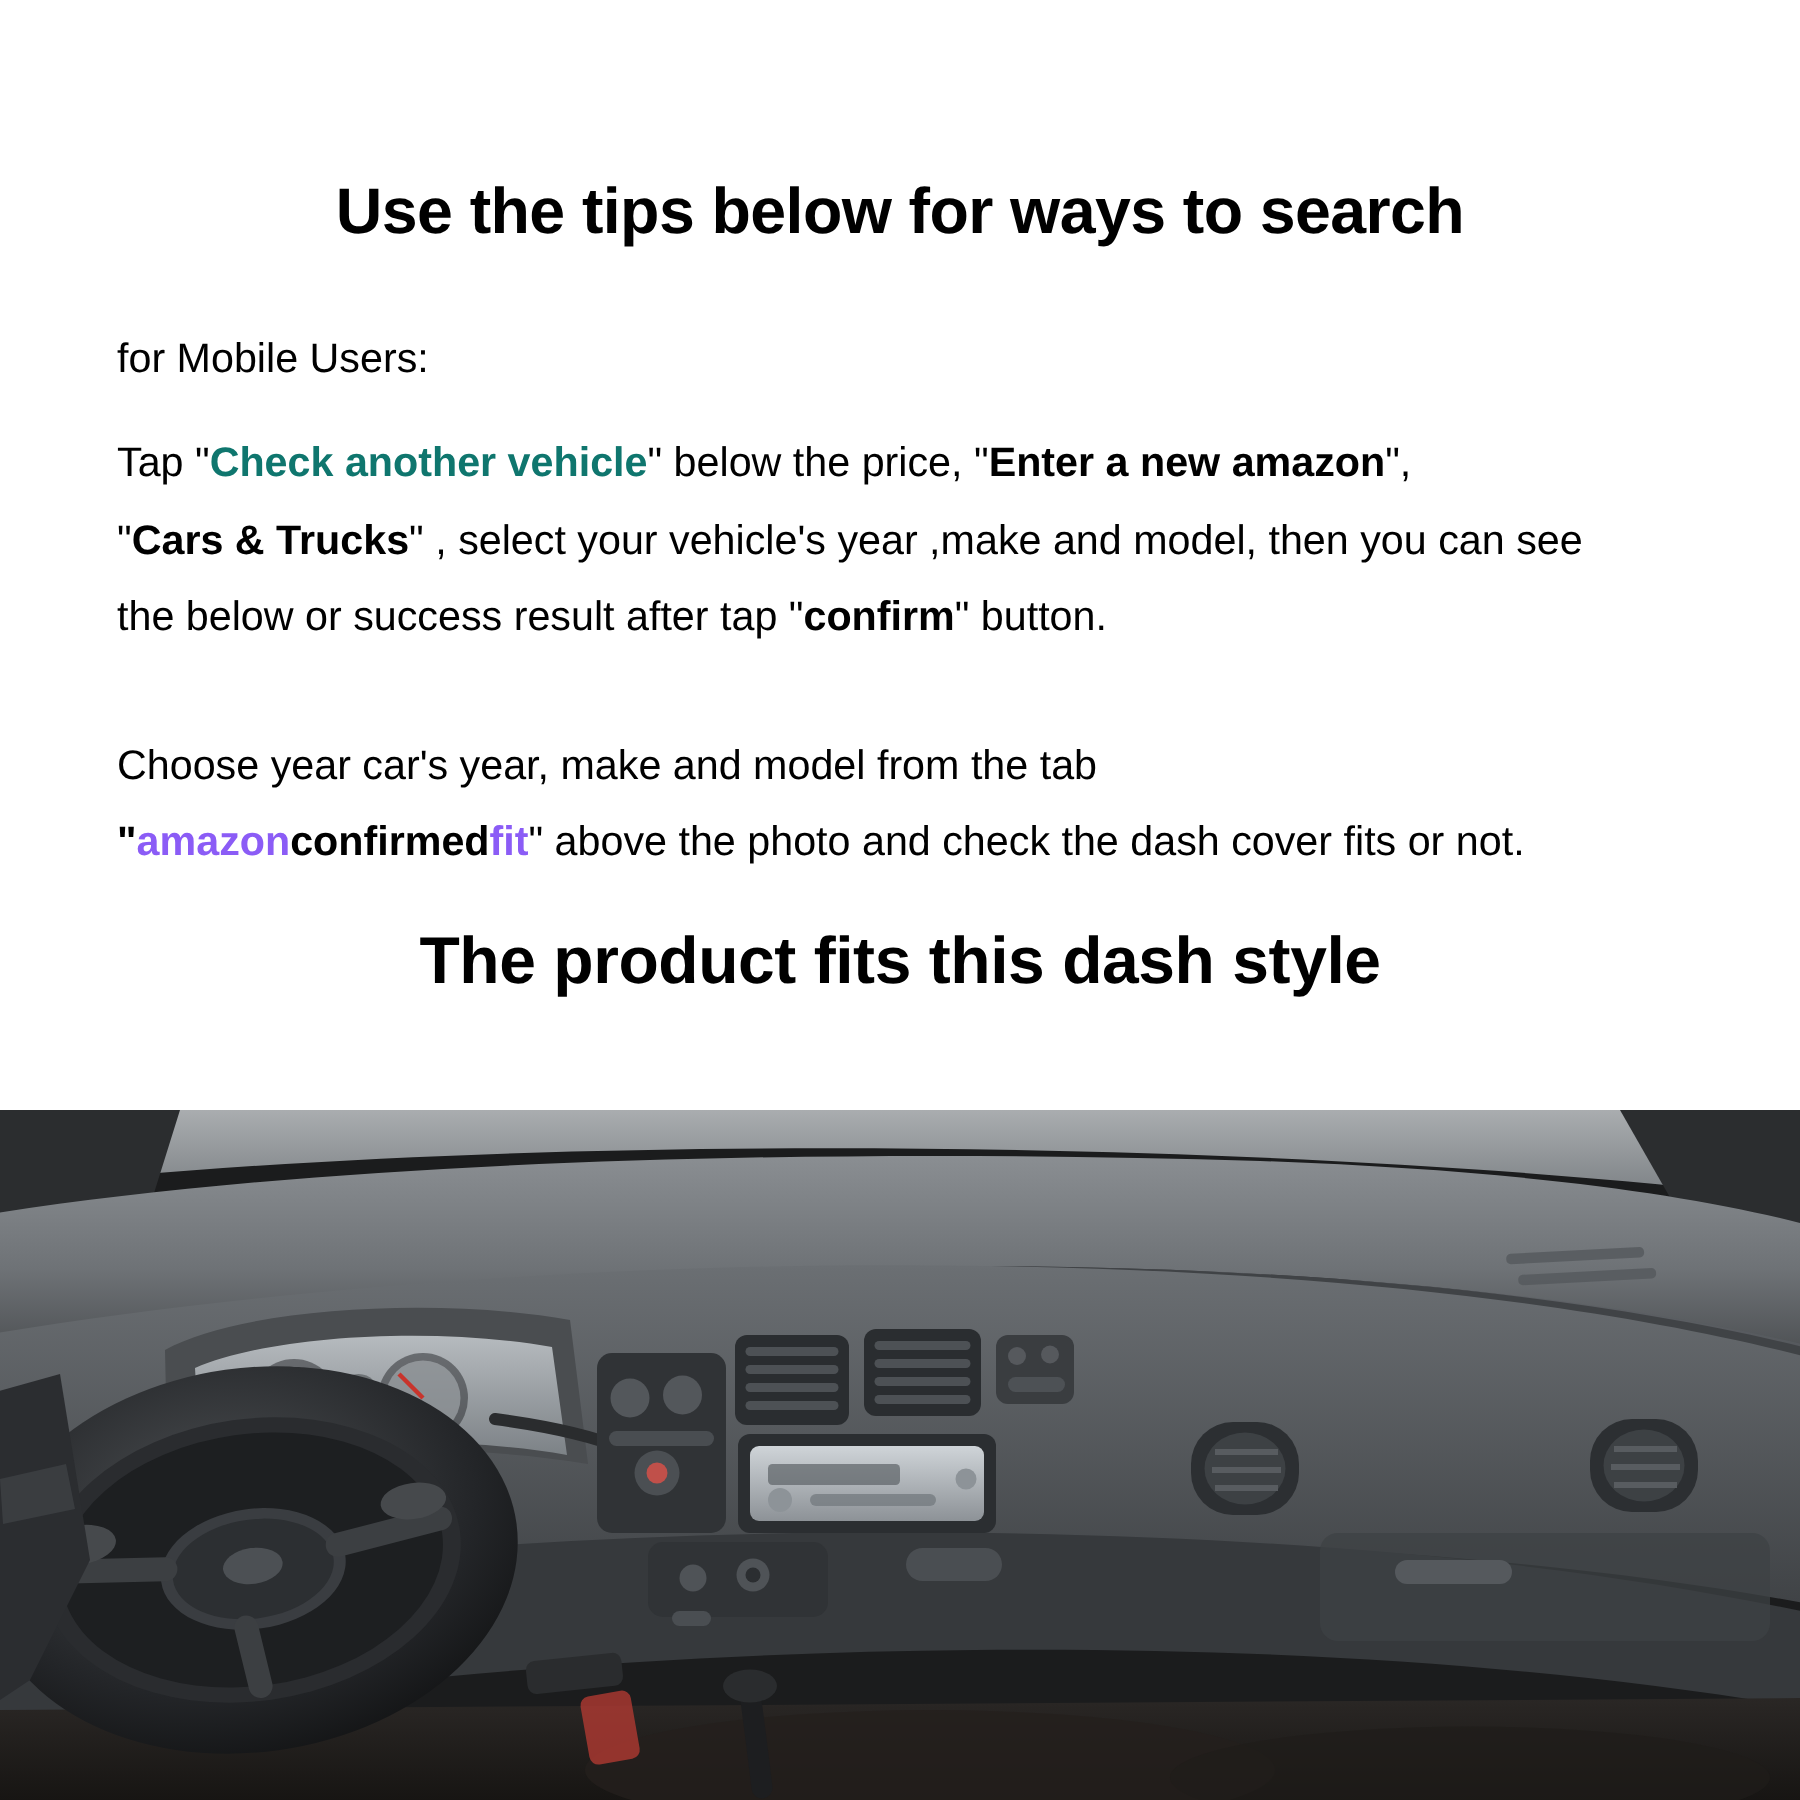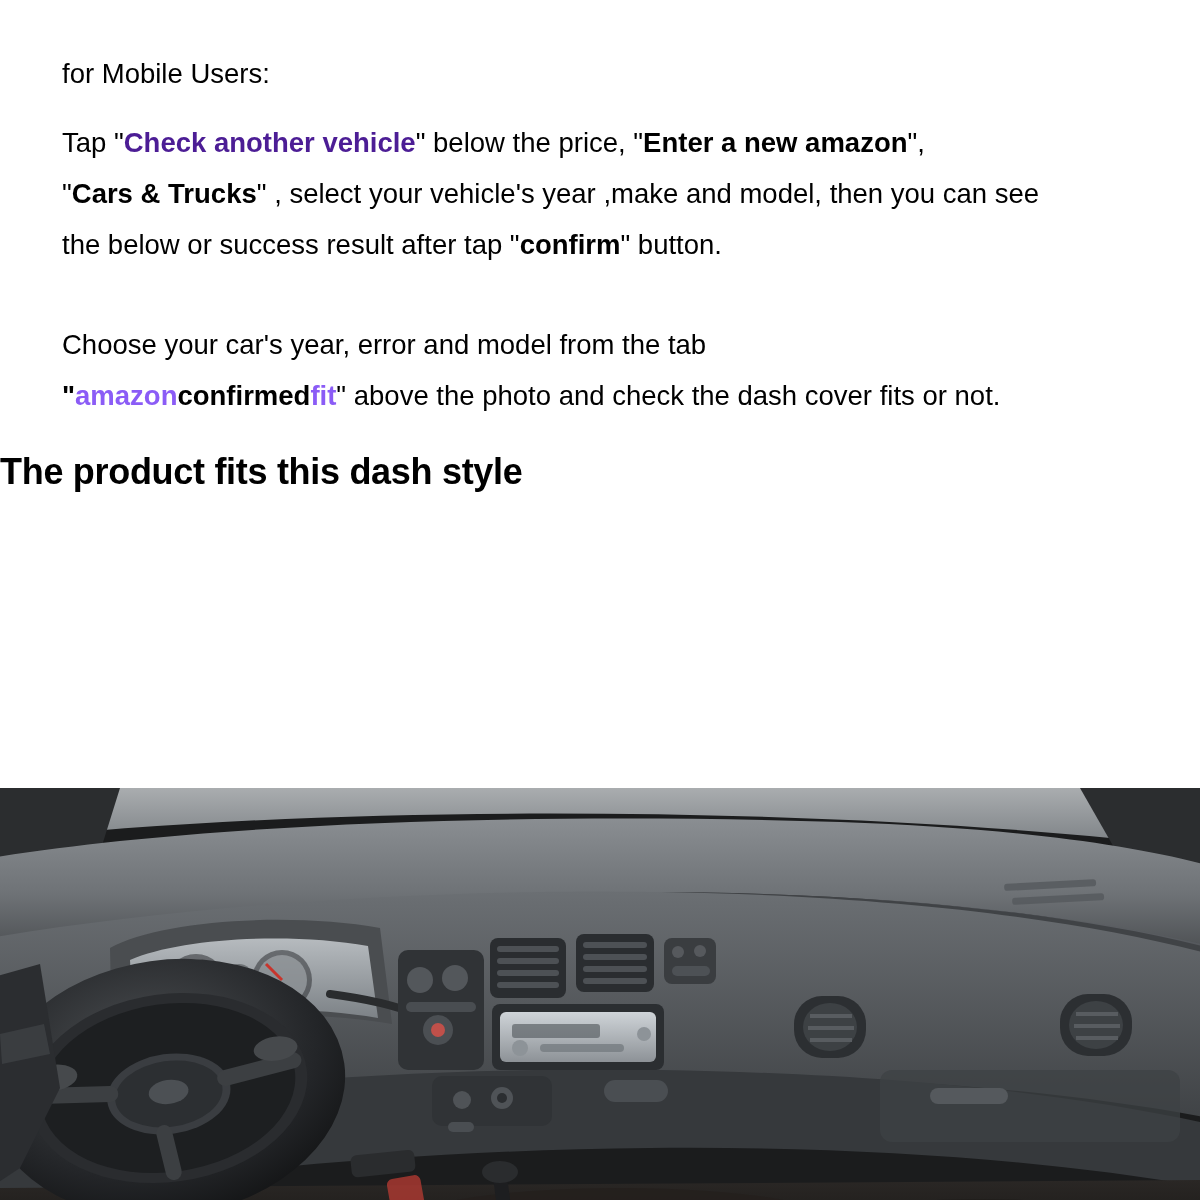--- a/index.html
+++ b/index.html
@@ -24,57 +24,58 @@
   .heading-main {
     text-align: center;
     font-size: 43px;
     font-weight: bold;
     letter-spacing: -0.4px;
     margin: 0;
     padding-top: 118px;
     line-height: 1.1;
   }
   .body-block {
-    padding: 0 62px 0 62px;
+    padding: 0 62px 0 78px;
     margin-top: 48px;
   }
   .line {
     font-size: 27.5px;
     line-height: 1.86;
     color: #000;
     white-space: normal;
   }
   .bold { font-weight: bold; }
-  .blue { color: #4c1d95; }
+  .blue { color: #0f766e; }
   .blue-dark { color: #8b5cf6; }
   .spacer-sm { height: 18px; }
   .spacer-md { height: 30px; }
   .heading-sub {
-    text-align: left;
-    font-size: 36px;
+    text-align: center;
+    font-size: 44px;
     font-weight: bold;
     letter-spacing: -0.3px;
     margin: 0;
     padding-top: 30px;
   }
   .photo {
     position: absolute;
     left: 0;
     top: 740px;
     width: 1200px;
     height: 460px;
     overflow: hidden;
   }
   .photo svg { display: block; }
 </style>
 </head>
 <body>
 
 <div class="page">
 
+  <h1 class="heading-main">Use the tips below for ways to search</h1>
 
   <div class="body-block">
 
     <div class="line">for Mobile Users:</div>
 
     <div class="spacer-sm"></div>
 
     <div class="line">
       <span> Tap "</span><span class="bold blue">Check another vehicle</span><span>" below the price, "</span><span class="bold">Enter a new amazon</span><span>",</span>
     </div>
@@ -85,21 +86,21 @@
 
     <div class="line">
       <span>the below or success result after tap "</span><span class="bold">confirm</span><span>" button.</span>
     </div>
 
     <div class="spacer-md"></div>
 
 
     <div class="spacer-sm"></div>
 
-    <div class="line"> Choose your car's year, error and model from the tab</div>
+    <div class="line"> Choose year car's year, make and model from the tab</div>
 
     <div class="line">
       <span class="bold">"</span><span class="bold blue-dark">amazon</span><span class="bold">confirmed</span><span class="bold blue-dark">fit</span><span>" above the photo and check the dash cover fits or not.</span>
     </div>
 
   </div>
 
   <h2 class="heading-sub">The product fits this dash style</h2>
 
   <div class="photo">

